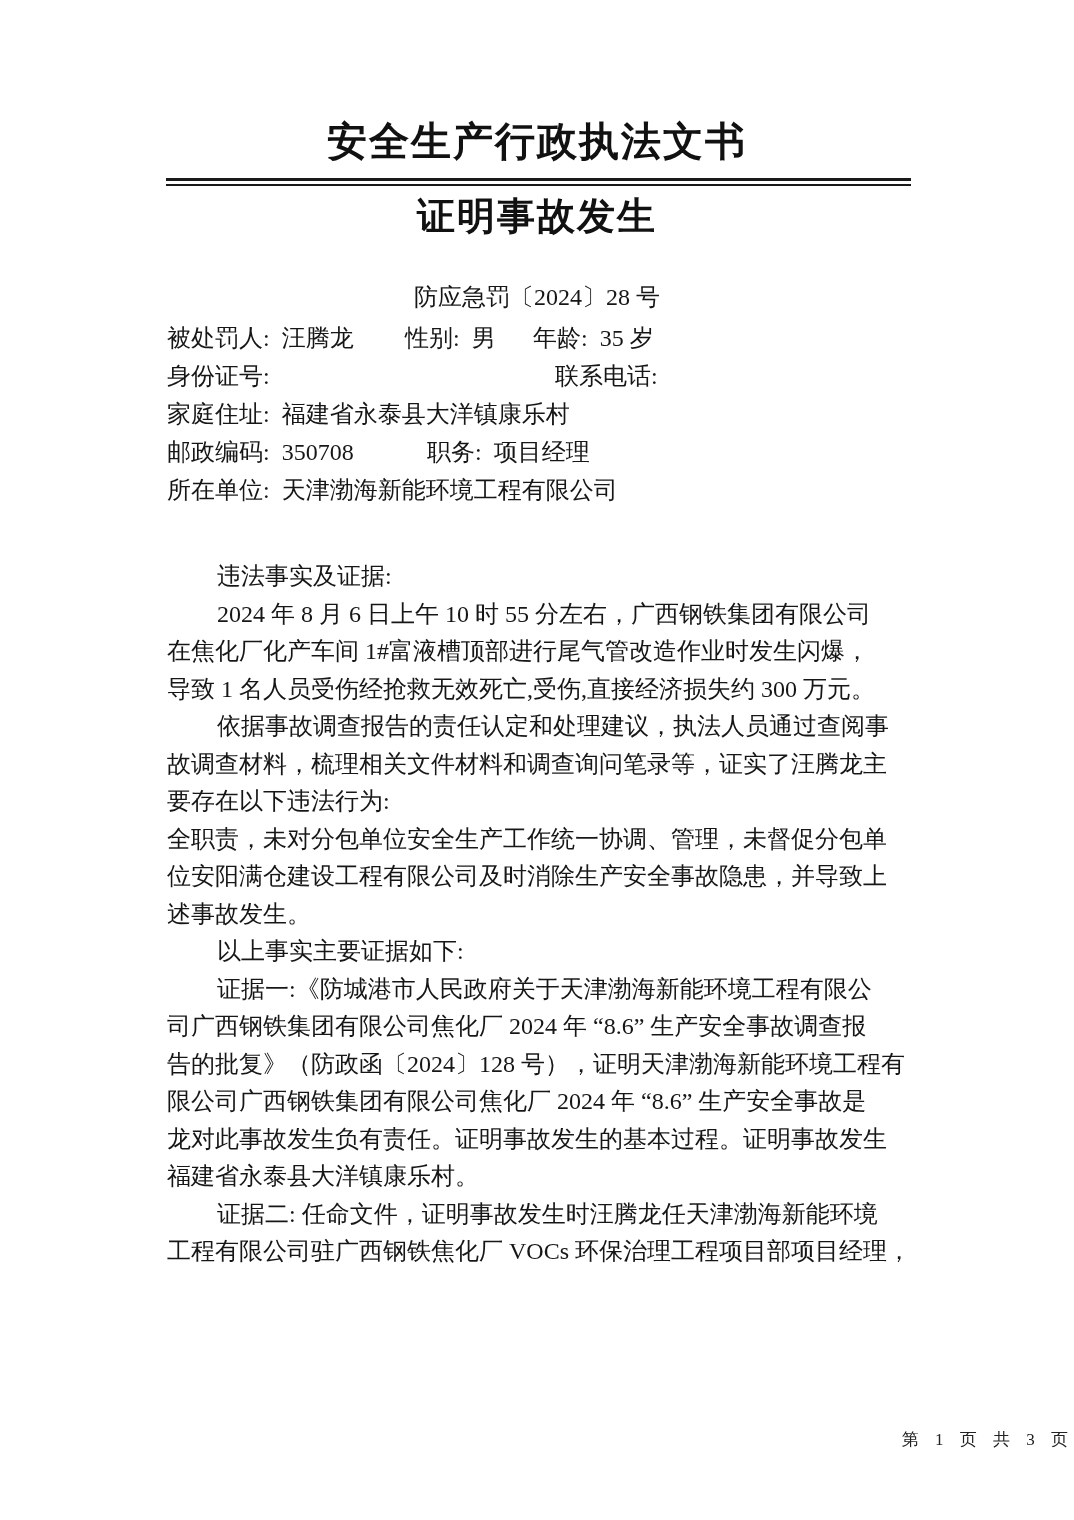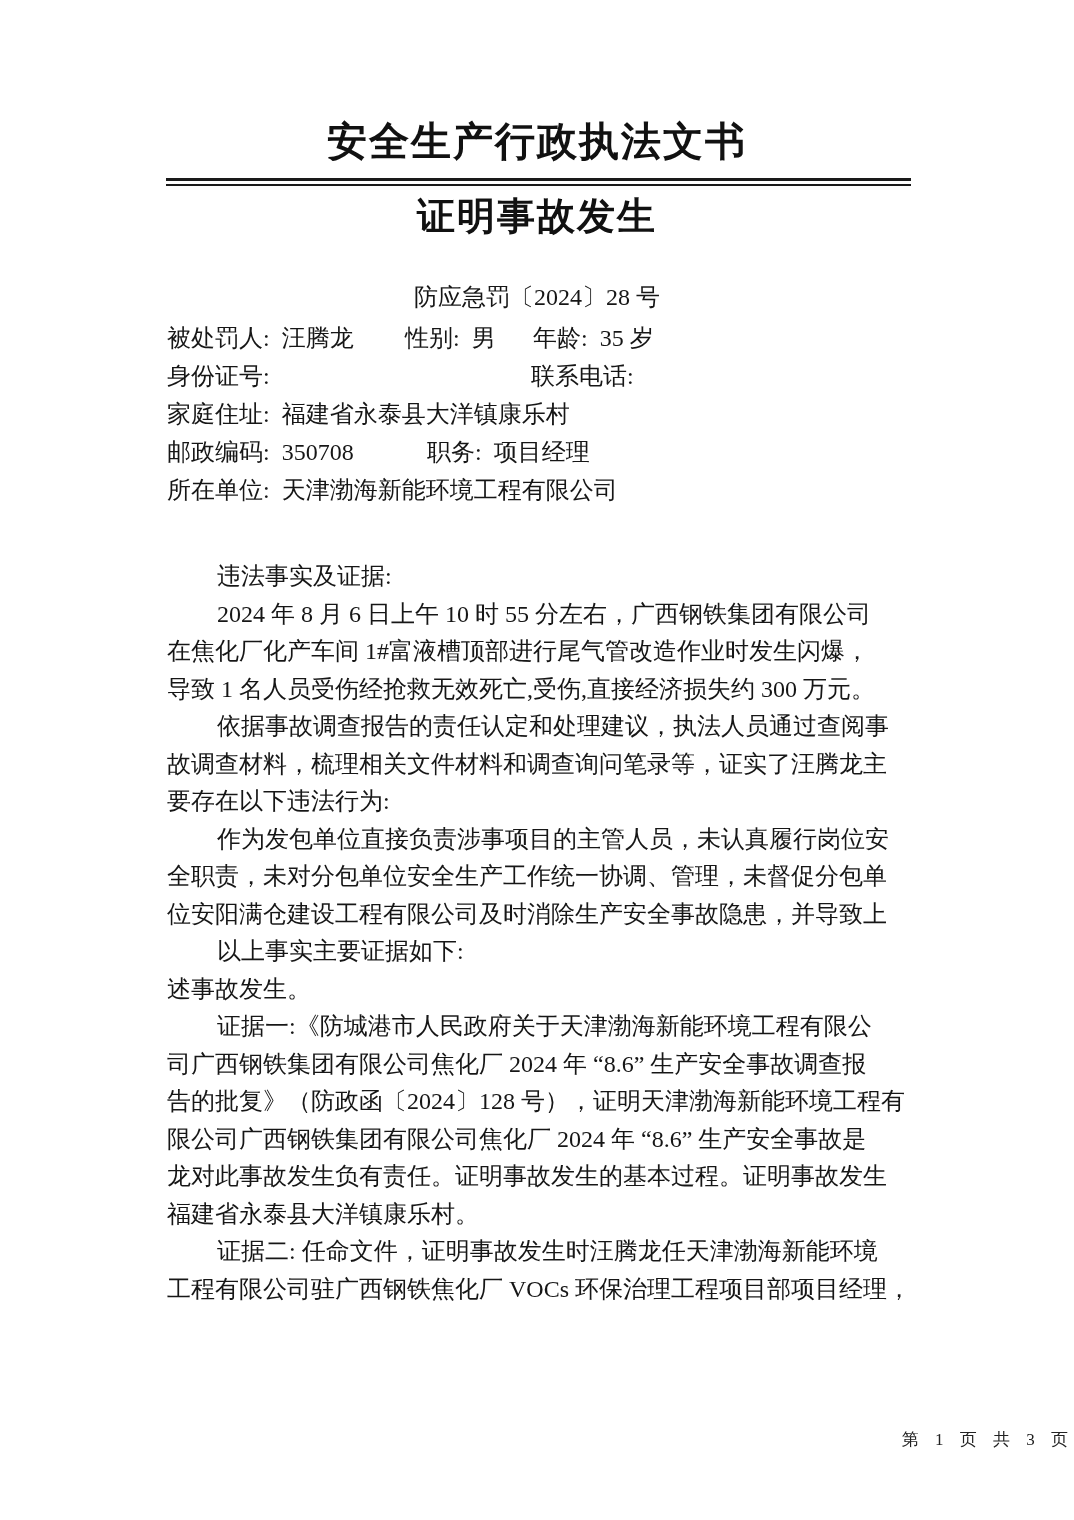--- a/index.html
+++ b/index.html
@@ -104,39 +104,38 @@
   <div class="title-top">安全生产行政执法文书</div>
 
   <div class="double-rule"></div>
 
   <div class="title-main">证明事故发生</div>
 
   <div class="doc-number">防应急罚〔2024〕28 号</div>
 
   <div class="info-rows" id="info-rows">
       <div class="info-row"><span class="info-seg"><span class="info-label">被处罚人:</span><span class="info-value">汪腾龙</span></span><span class="info-seg" style="position: absolute; left: 238px;"><span class="info-label">性别:</span><span class="info-value">男</span></span><span class="info-seg" style="position: absolute; left: 366px;"><span class="info-label">年龄:</span><span class="info-value">35 岁</span></span></div>
-      <div class="info-row"><span class="info-seg"><span class="info-label">身份证号:</span></span><span class="info-seg" style="position: absolute; left: 364px;"><span class="info-label">联系电话:</span></span></div>
+      <div class="info-row"><span class="info-seg"><span class="info-label">身份证号:</span></span><span class="info-seg" style="position: absolute; left: 388px;"><span class="info-label">联系电话:</span></span></div>
       <div class="info-row"><span class="info-seg"><span class="info-label">家庭住址:</span><span class="info-value">福建省永泰县大洋镇康乐村</span></span></div>
       <div class="info-row"><span class="info-seg"><span class="info-label">邮政编码:</span><span class="info-value">350708</span></span><span class="info-seg" style="position: absolute; left: 260px;"><span class="info-label">职务:</span><span class="info-value">项目经理</span></span></div>
       <div class="info-row"><span class="info-seg"><span class="info-label">所在单位:</span><span class="info-value">天津渤海新能环境工程有限公司</span></span></div>
     </div>
 
   <div class="body-lines" id="body-lines">
       <div class="body-line indent">违法事实及证据:</div>
       <div class="body-line indent">2024 年 8 月 6 日上午 10 时 55 分左右，广西钢铁集团有限公司</div>
       <div class="body-line">在焦化厂化产车间 1#富液槽顶部进行尾气管改造作业时发生闪爆，</div>
       <div class="body-line">导致 1 名人员受伤经抢救无效死亡,受伤,直接经济损失约 300 万元。</div>
       <div class="body-line indent">依据事故调查报告的责任认定和处理建议，执法人员通过查阅事</div>
       <div class="body-line">故调查材料，梳理相关文件材料和调查询问笔录等，证实了汪腾龙主</div>
       <div class="body-line">要存在以下违法行为:</div>
-      <div class="body-line indent">作为发包单位直接负责涉事项目的主管人员，未认真履行岗位安</div>
       <div class="body-line">全职责，未对分包单位安全生产工作统一协调、管理，未督促分包单</div>
       <div class="body-line">位安阳满仓建设工程有限公司及时消除生产安全事故隐患，并导致上</div>
+      <div class="body-line">述事故发生。</div>
       <div class="body-line indent">以上事实主要证据如下:</div>
-      <div class="body-line">述事故发生。</div>
       <div class="body-line indent">证据一:《防城港市人民政府关于天津渤海新能环境工程有限公</div>
       <div class="body-line">司广西钢铁集团有限公司焦化厂 2024 年 “8.6” 生产安全事故调查报</div>
       <div class="body-line">告的批复》（防政函〔2024〕128 号），证明天津渤海新能环境工程有</div>
       <div class="body-line">限公司广西钢铁集团有限公司焦化厂 2024 年 “8.6” 生产安全事故是</div>
       <div class="body-line">龙对此事故发生负有责任。证明事故发生的基本过程。证明事故发生</div>
       <div class="body-line">福建省永泰县大洋镇康乐村。</div>
       <div class="body-line indent">证据二: 任命文件，证明事故发生时汪腾龙任天津渤海新能环境</div>
       <div class="body-line">工程有限公司驻广西钢铁焦化厂 VOCs 环保治理工程项目部项目经理，</div>
     </div>
 

